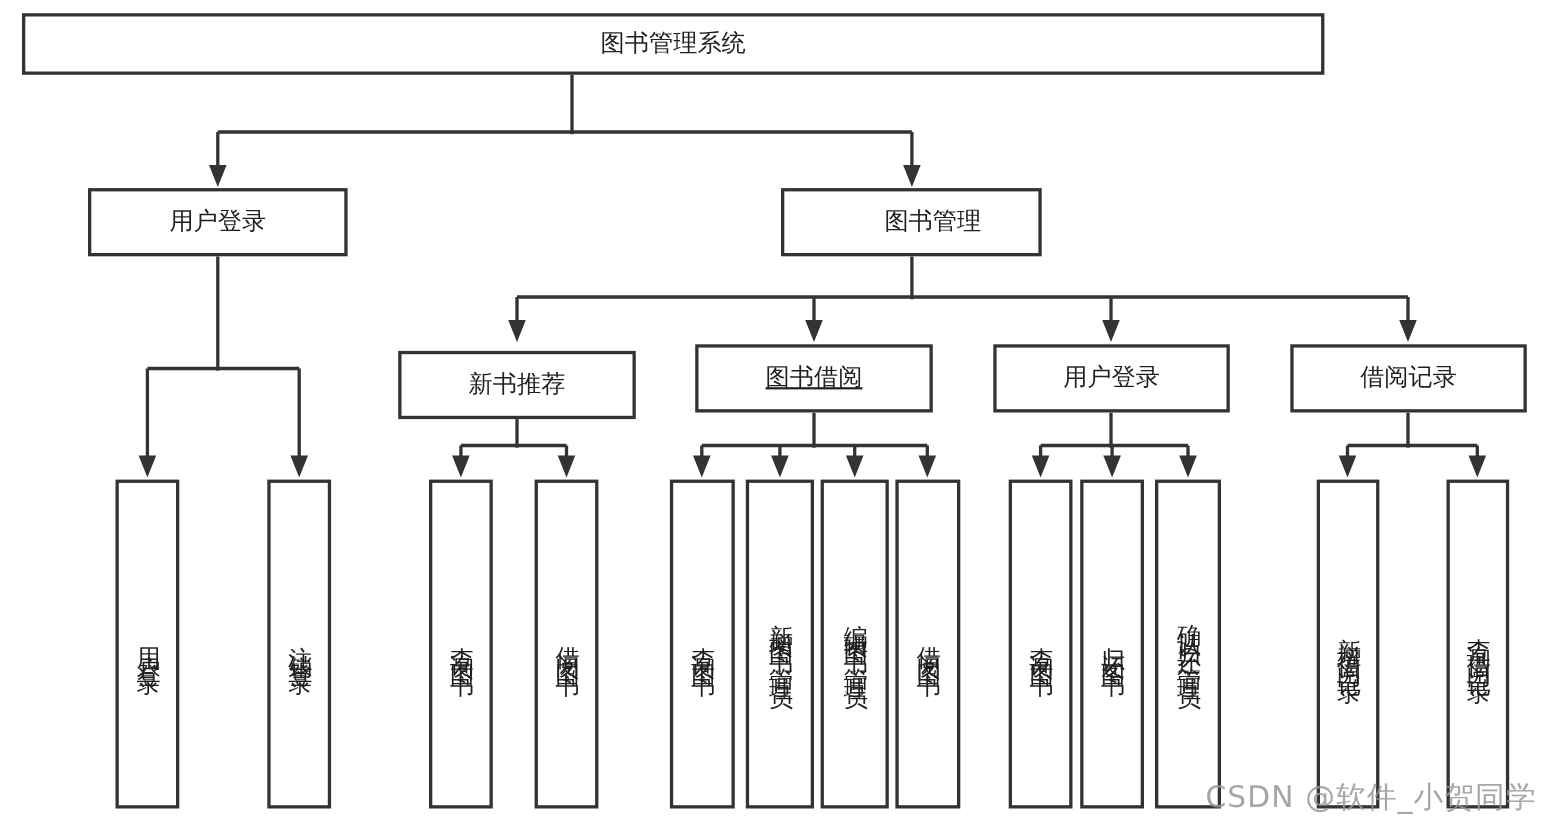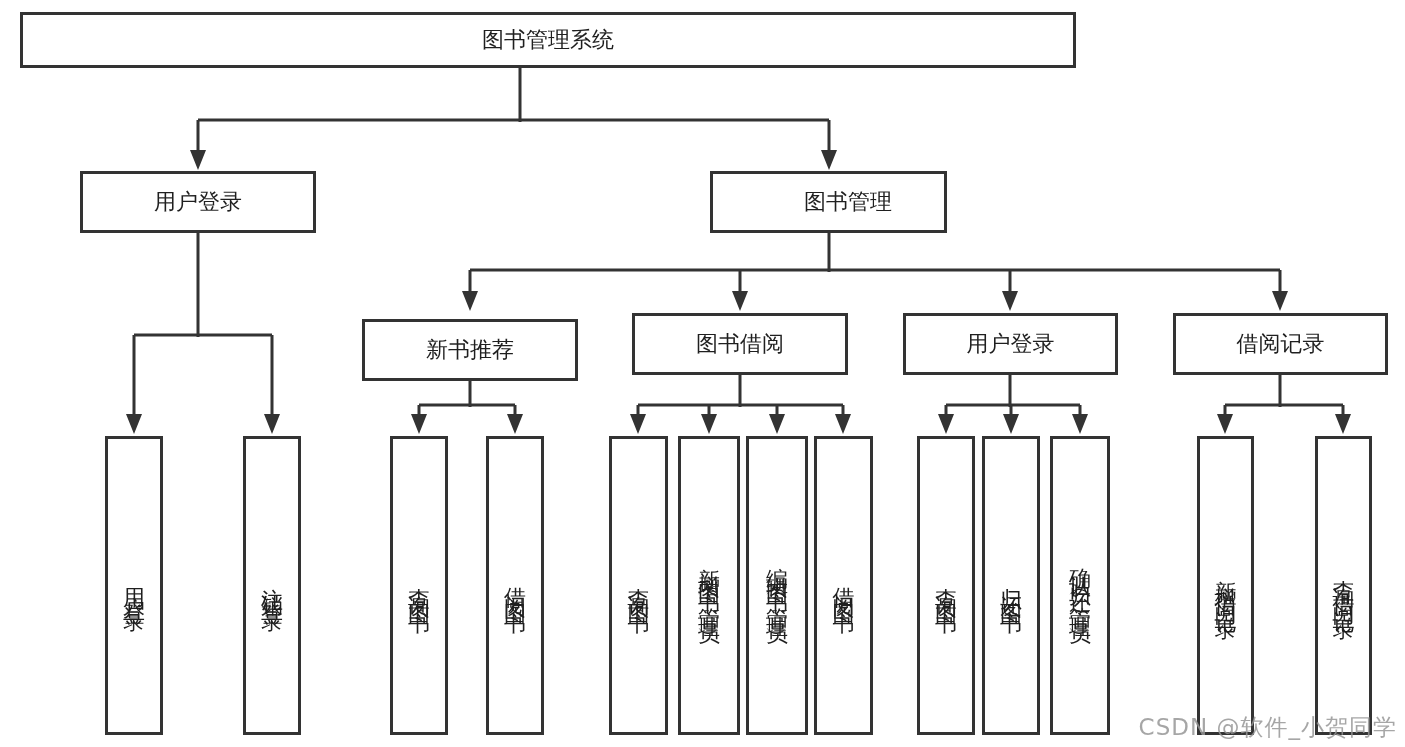--- a/index.html
+++ b/index.html
@@ -12,47 +12,47 @@
     position:absolute;box-sizing:border-box;background:#ffffff;
     border:3px solid #333333;color:#1f1f1f;z-index:1;
     display:flex;align-items:center;justify-content:center;
     font-size:22px;line-height:1;white-space:nowrap;
   }
   .node.v span{
     writing-mode:vertical-rl;text-orientation:mixed;
     letter-spacing:8px;line-height:1;
   }
   
-  #n-root{left:20px;top:12px;width:1056px;height:56px;}
+  #n-root{left:20px;top:12px;width:1184px;height:56px;}
   
   #n-user-login{left:80px;top:171px;width:236px;height:62px;}
   #n-book-mgmt{left:710px;top:171px;width:237px;height:62px;padding-left:39px;}
   
   #n-new-books{left:362px;top:319px;width:216px;height:62px;}
-  #n-book-borrow{left:632px;top:313px;width:216px;height:62px;}
+  #n-book-borrow{left:632px;top:313px;width:216px;height:62px;text-decoration:underline;}
   #n-current-borrow{left:903px;top:313px;width:215px;height:62px;}
   #n-borrow-records{left:1173px;top:313px;width:215px;height:62px;}
   
   .leaf{top:436px;height:299px;}
   #l-user-login{left:105px;width:58px;}
   #l-logout{left:243px;width:58px;}
   #l-nb-query{left:390px;width:58px;}
   #l-nb-borrow{left:486px;width:58px;}
   #l-bb-query{left:609px;width:59px;}
   #l-bb-add{left:678px;width:62px;}
   #l-bb-edit{left:746px;width:62px;}
   #l-bb-borrow{left:814px;width:59px;}
   #l-cb-query{left:917px;width:58px;}
   #l-cb-return{left:982px;width:58px;}
   #l-cb-confirm{left:1050px;width:60px;}
   #l-br-add{left:1197px;width:57px;}
   #l-br-query{left:1315px;width:57px;}
   #watermark{
     position:absolute;right:8px;bottom:4px;z-index:2;
-    font-size:23px;color:rgba(150,150,150,0.85);letter-spacing:1px;
+    font-size:27px;color:rgba(150,150,150,0.85);letter-spacing:1px;
   }
 </style>
 </head>
 <body>
 
 <div id="canvas">
 
   <svg id="wires" width="1405" height="747" viewBox="0 0 1405 747" aria-hidden="true">
     <path fill="none" stroke-width="3" d="M520 68 V122 M198 120 H829 M198 120 V152 M829 120 V152
              M829 233 V272 M470 270 H1280 M470 270 V293 M740 270 V293 M1010 270 V293 M1280 270 V293

